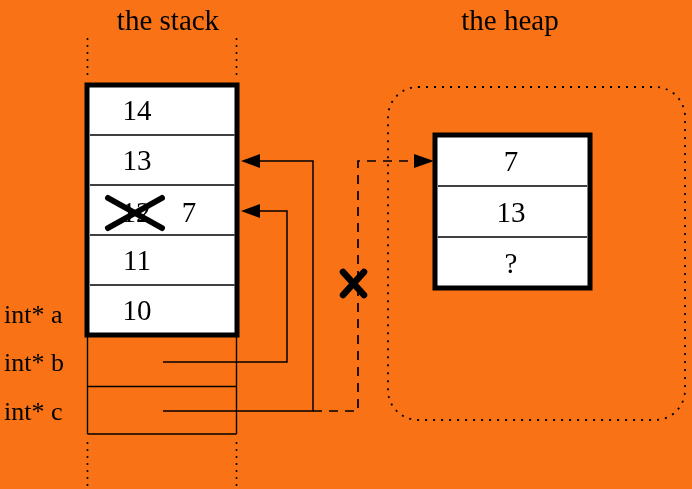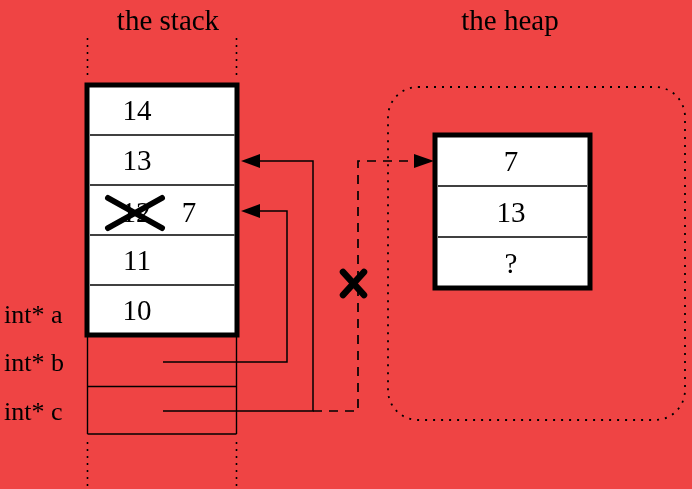--- a/index.html
+++ b/index.html
@@ -1,19 +1,19 @@
 <!DOCTYPE html>
 <html><head>
 <meta charset="utf-8">
 <style>
   html,body{margin:0;padding:0;background:#ffffff;}
   .canvas{
     position:relative;
     width:692px;height:489px;
-    background:#ef4444;
+    background:#f97316;
     font-family:"Liberation Serif","DejaVu Serif",serif;
     overflow:hidden;
   }
   svg{display:block;}
   text{
     font-family:"Liberation Serif","DejaVu Serif",serif;
     fill:#000000;
   }
   .title{font-size:29px;}
   .cellval{font-size:29px;}

